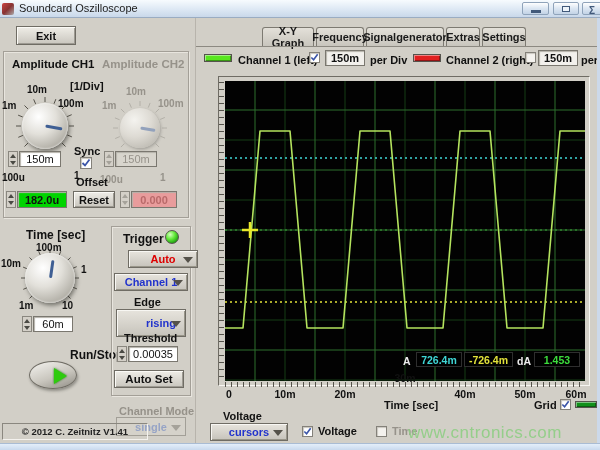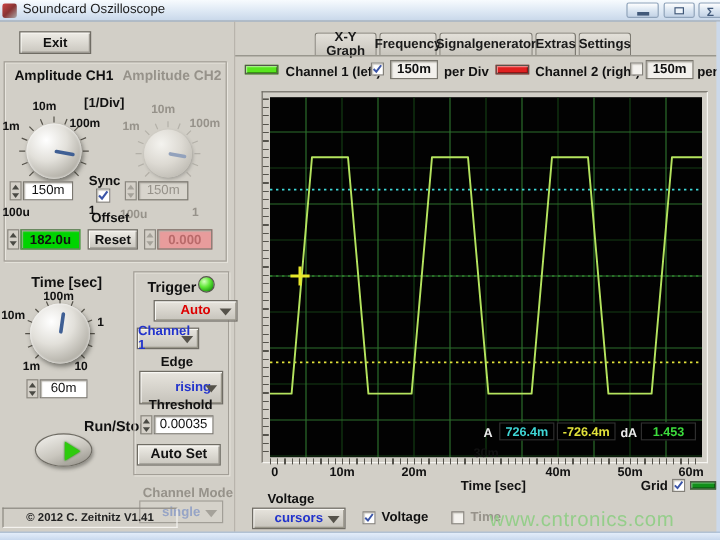--- a/index.html
+++ b/index.html
@@ -250,21 +250,21 @@
     </div>
 
     <div class="abs groupbox" style="left:111px;top:208px;width:80px;height:170px;"></div>
     <div class="abs lbl b" style="left:123px;top:214px;font-size:12px;">Trigger</div>
     <div class="abs led" style="left:165px;top:212px;width:14px;height:14px;"></div>
 
     <div class="abs dd" style="left:116px;top:232px;width:70px;height:18px;margin-left:12px;">
       <span class="ddtxt" style="color:#dd0000;">Auto</span>
       <span class="arrow"></span>
     </div>
-    <div class="abs dd" style="left:114px;top:255px;width:52px;height:18px;">
+    <div class="abs dd" style="left:114px;top:255px;width:74px;height:18px;">
       <span class="ddtxt" style="color:#2233cc;">Channel 1</span>
       <span class="arrow"></span>
     </div>
     <div class="abs lbl b" style="left:134px;top:278px;">Edge</div>
     <div class="abs dd" style="left:116px;top:291px;width:70px;height:28px;padding-left:20px;">
       <span class="ddtxt" style="color:#2233cc;">rising</span>
       <span class="arrow"></span>
     </div>
     <div class="abs lbl b" style="left:124px;top:314px;">Threshold</div>
     <div class="abs spin" style="left:117px;top:328px;height:16px;">

